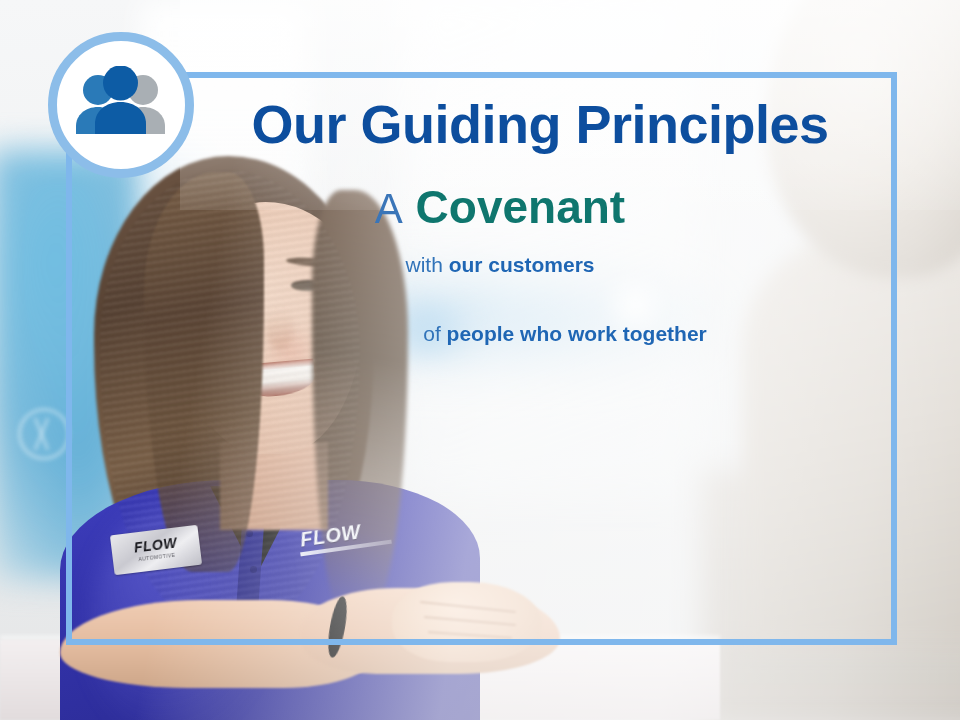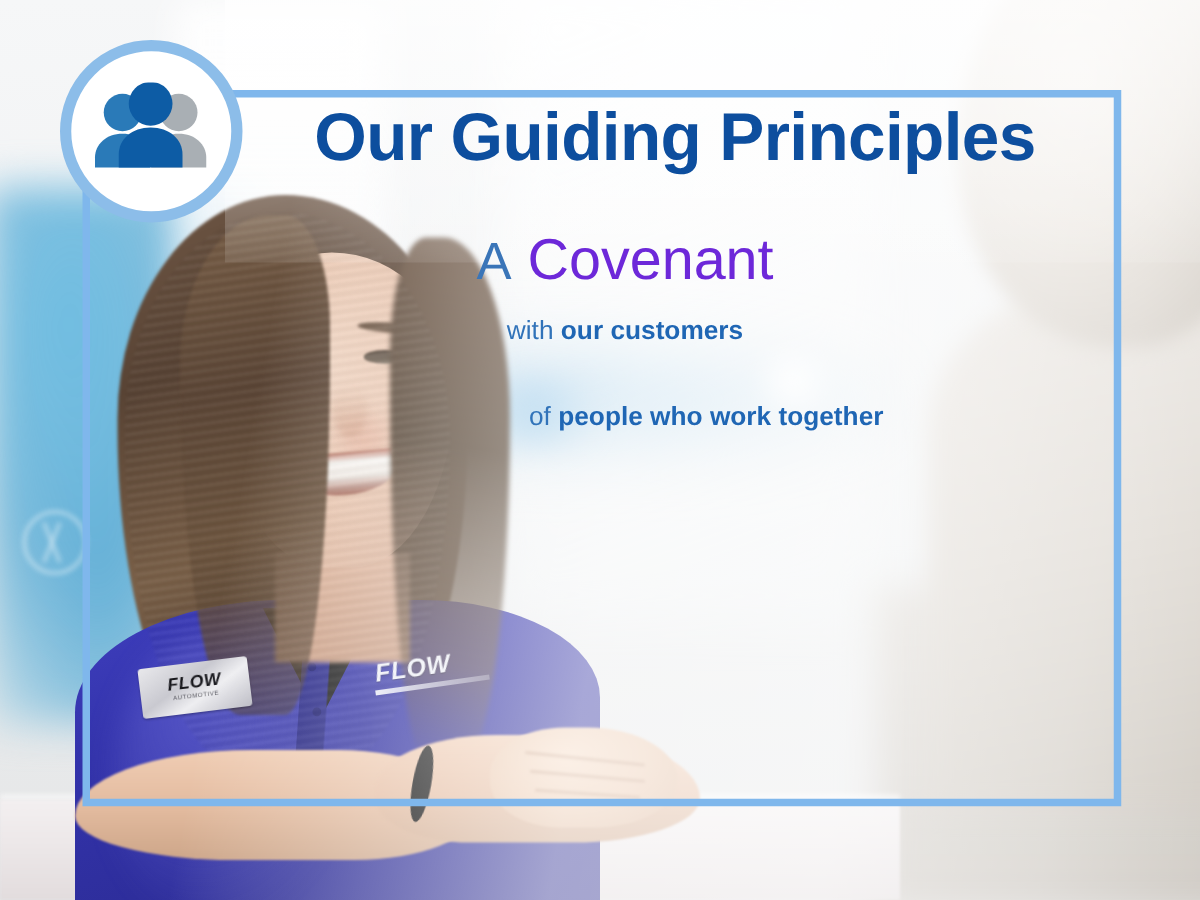--- a/index.html
+++ b/index.html
@@ -399,21 +399,21 @@
     box-sizing: border-box;
     display: flex;
     align-items: center;
     justify-content: center;
   }
   .people-icon { display: block; }
 
   
   .title {
     position: absolute;
-    left: 200px; top: 79px;
+    left: 200px; top: 93px;
     width: 680px;
     text-align: center;
     font-size: 54px;
     font-weight: bold;
     letter-spacing: -.5px;
     color: #0d4e9e;
     font-family: "Liberation Sans", sans-serif;
     white-space: nowrap;
   }
 
@@ -426,22 +426,22 @@
     line-height: 1.02;
     color: #2a6db8;
     white-space: nowrap;
   }
   .block .headline .art {
     font-weight: normal;
     font-size: 42px;
     color: #3a75b8;
   }
   .block .headline .word {
-    font-weight: normal;
-    color: #6d28d9;
+    font-weight: bold;
+    color: #0f766e;
   }
   .block .sub {
     font-size: 21px;
     line-height: 1.28;
     color: #3173b9;
     margin-top: 21px;
   }
   .block .sub b { font-weight: bold; color: #1f66b4; }
   .block .sub .reg { font-weight: normal; }
 

